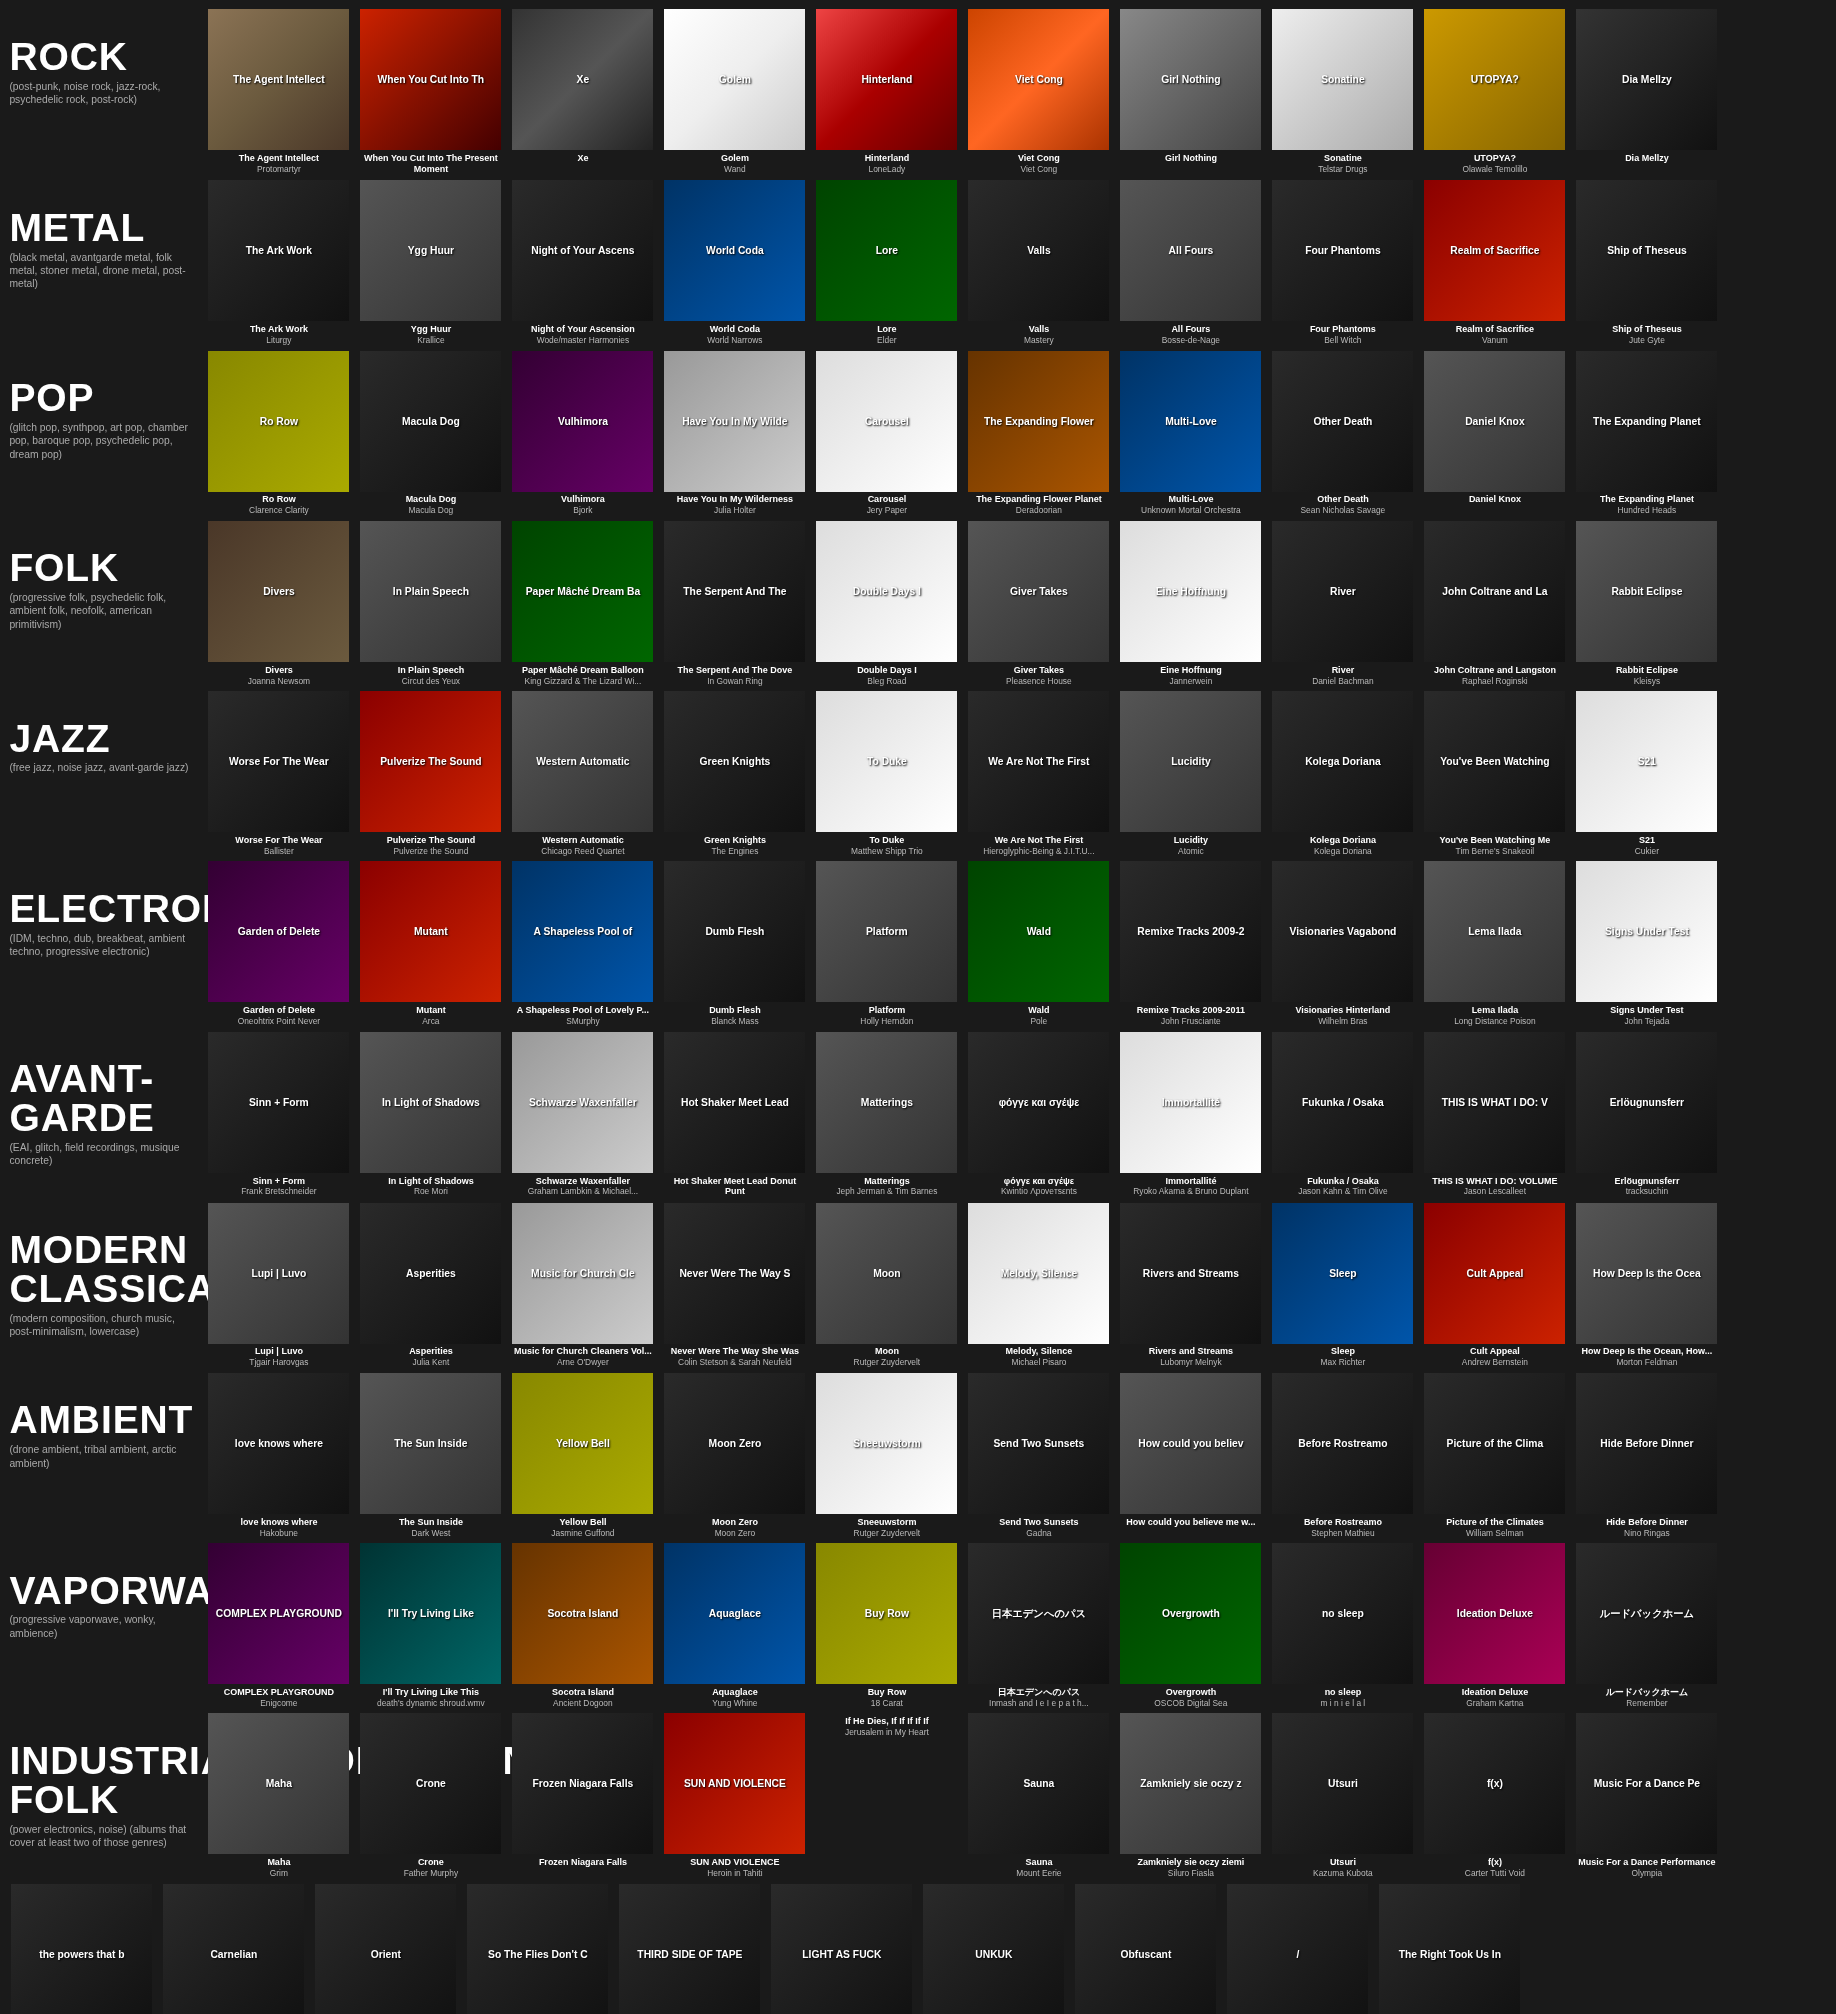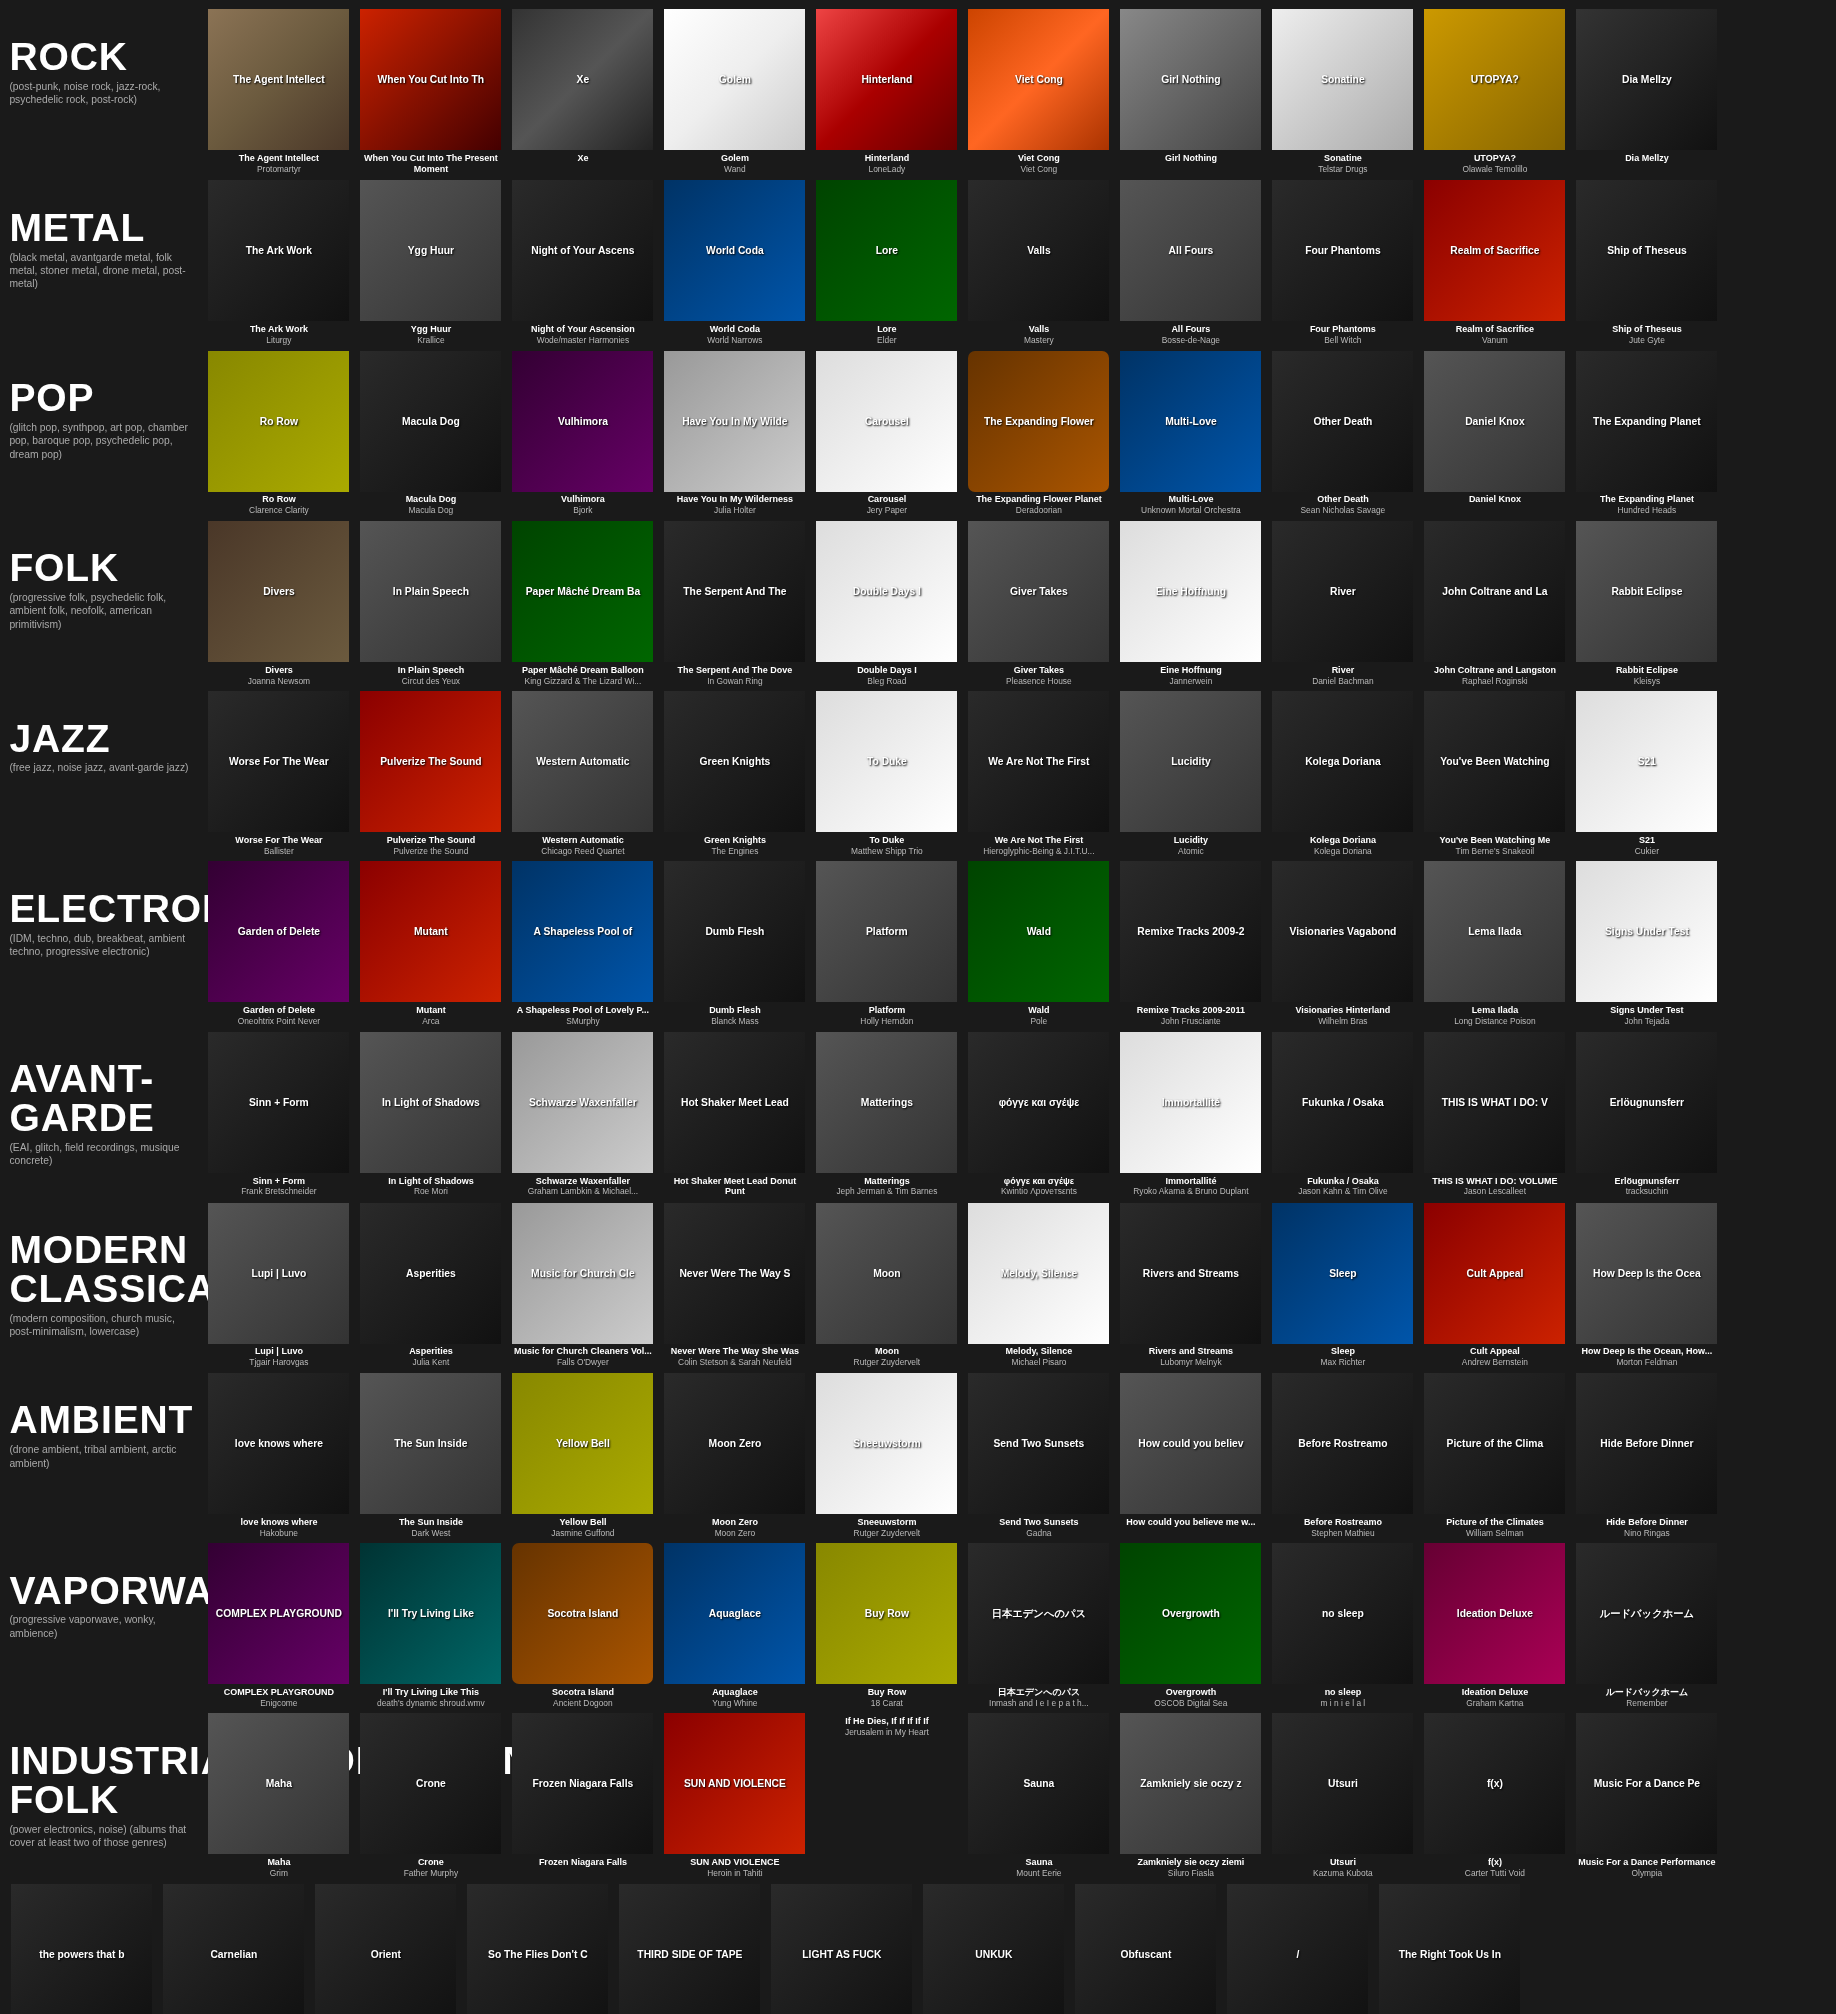--- a/index.html
+++ b/index.html
@@ -100,21 +100,21 @@
     .cover-generic-dark { background: linear-gradient(135deg, #2a2a2a 0%, #111 100%); }
     .cover-generic-red { background: linear-gradient(135deg, #8B0000 0%, #cc2200 100%); }
     .cover-generic-blue { background: linear-gradient(135deg, #003366 0%, #0055aa 100%); }
     .cover-generic-green { background: linear-gradient(135deg, #004400 0%, #006600 100%); }
     .cover-generic-yellow { background: linear-gradient(135deg, #888800 0%, #aaaa00 100%); }
     .cover-generic-gray { background: linear-gradient(135deg, #555 0%, #333 100%); }
     .cover-generic-white { background: linear-gradient(135deg, #ddd 0%, #fff 100%); color: #333; }
     .cover-generic-brown { background: linear-gradient(135deg, #4a3728 0%, #6b5a3e 100%); }
     .cover-generic-purple { background: linear-gradient(135deg, #330033 0%, #660066 100%); }
     .cover-generic-teal { background: linear-gradient(135deg, #003333 0%, #006666 100%); }
-    .cover-generic-orange { background: linear-gradient(135deg, #663300 0%, #aa5500 100%); border-radius: 7px; }
+    .cover-generic-orange { background: linear-gradient(135deg, #663300 0%, #aa5500 100%); }
     .cover-generic-pink { background: linear-gradient(135deg, #660033 0%, #aa0055 100%); }
     .cover-generic-light { background: linear-gradient(135deg, #999 0%, #ccc 100%); color: #333; }
 
     .cover-text {
       font-size: 10.3px;
       font-weight: bold;
       text-align: center;
       padding: 3.7px;
       color: #fff;
       text-shadow: 0.9px 0.9px 1.9px #000;
@@ -845,21 +845,21 @@
               <div class="album-title">Asperities</div>
               <div class="album-artist">Julia Kent</div>
             </div>
           </div>
           <div class="album-item">
             <div class="album-cover cover-generic-light">
               <div class="cover-text">Music for Church Cle</div>
             </div>
             <div class="album-info">
               <div class="album-title">Music for Church Cleaners Vol...</div>
-              <div class="album-artist">Falls O'Dwyer</div>
+              <div class="album-artist">Arne O'Dwyer</div>
             </div>
           </div>
           <div class="album-item">
             <div class="album-cover cover-generic-dark">
               <div class="cover-text">Never Were The Way S</div>
             </div>
             <div class="album-info">
               <div class="album-title">Never Were The Way She Was</div>
               <div class="album-artist">Colin Stetson &amp; Sarah Neufeld</div>
             </div>

